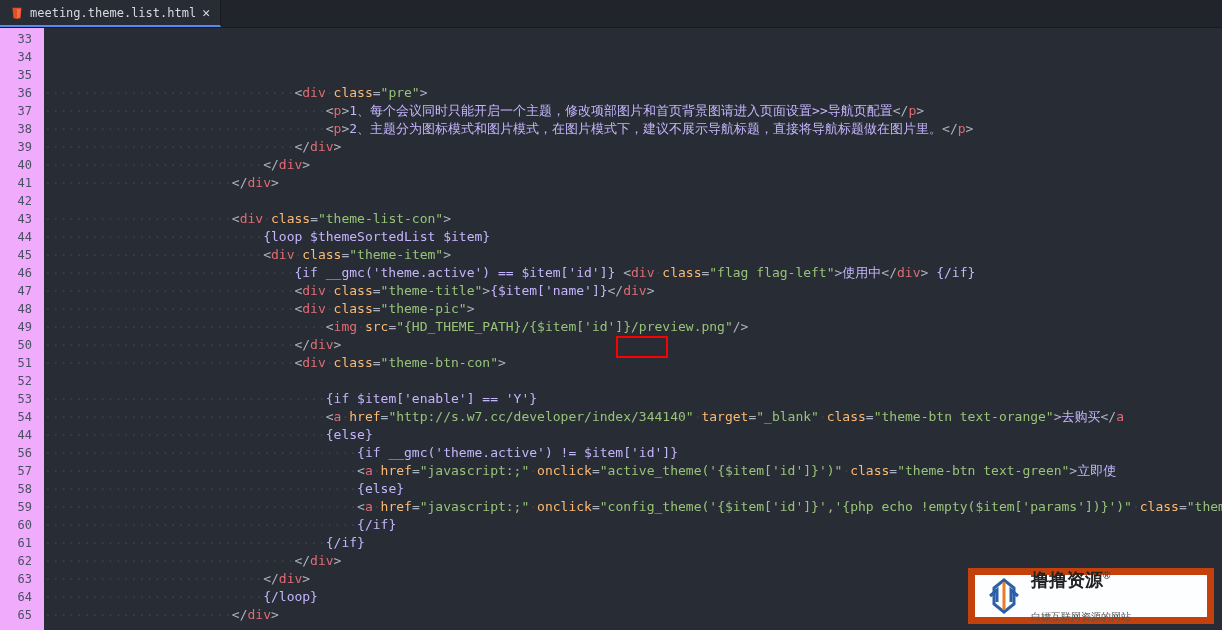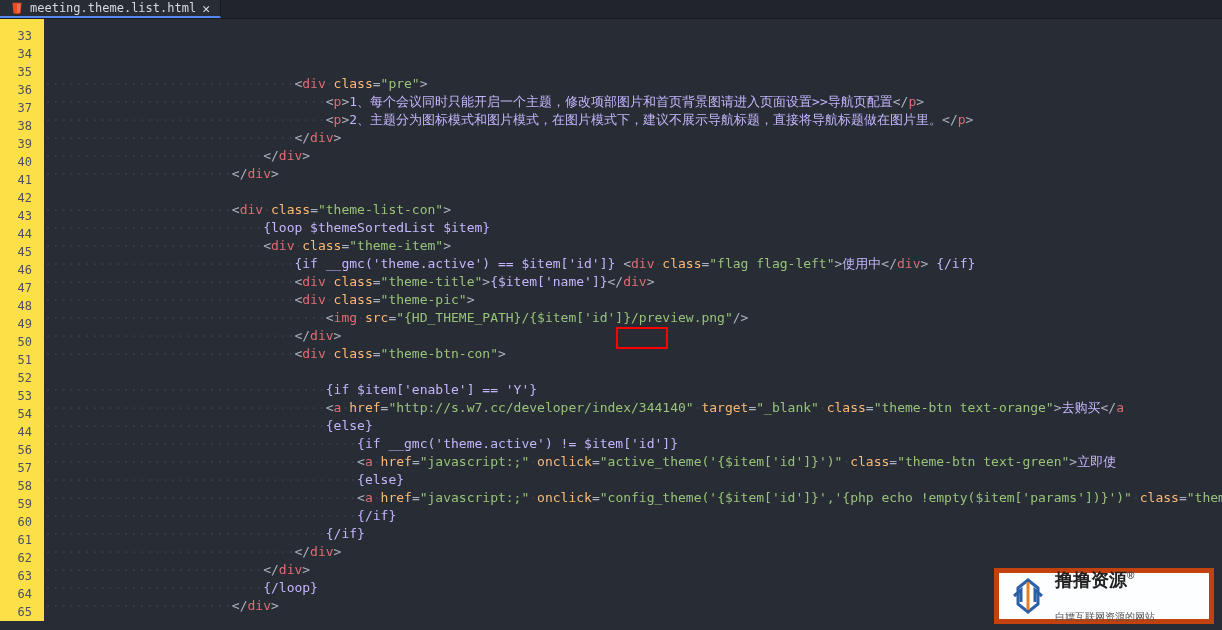--- a/index.html
+++ b/index.html
@@ -7,21 +7,21 @@
   background: #282c34;
   color: #abb2bf;
   font-family: 'Consolas', 'Monaco', monospace;
   font-size: 13px;
   width: 1222px;
   height: 630px;
   overflow: hidden;
   position: relative;
 }
 .tab-bar {
-  height: 19px;
+  height: 28px;
   background: #21252b;
   display: flex;
   border-bottom: 1px solid #181a1f;
 }
 .tab {
   display: flex;
   align-items: center;
   padding: 0 10px;
   background: #282c34;
   color: #d7dae0;
@@ -44,25 +44,25 @@
   color: #d7dae0;
   font-size: 13px;
   cursor: pointer;
 }
 .editor {
   display: flex;
   height: calc(100% - 28px);
 }
 .gutter {
   width: 44px;
-  background: #fde047;
+  background: #f0abfc;
   color: #495162;
   text-align: right;
   padding-right: 12px;
-  padding-top: 8px;
+  padding-top: 2px;
   user-select: none;
 }
 .gutter .ln {
   height: 18px;
   line-height: 18px;
   font-size: 12px;
 }
 .code {
   flex: 1;
   padding-top: 2px;
@@ -88,24 +88,24 @@
   left: 572px;
   top: 308px;
   width: 52px;
   height: 22px;
   z-index: 5;
 }
 .watermark {
   position: absolute;
   right: 8px;
   bottom: 6px;
-  width: 220px;
+  width: 246px;
   height: 56px;
   background: #fdfeff;
-  border: 5px solid #c2410c;
+  border: 7px solid #c2410c;
   display: flex;
   align-items: center;
   padding: 4px 8px;
   z-index: 10;
 }
 .wm-logo {
   width: 42px;
   height: 42px;
   margin-right: 6px;
   display: flex;

